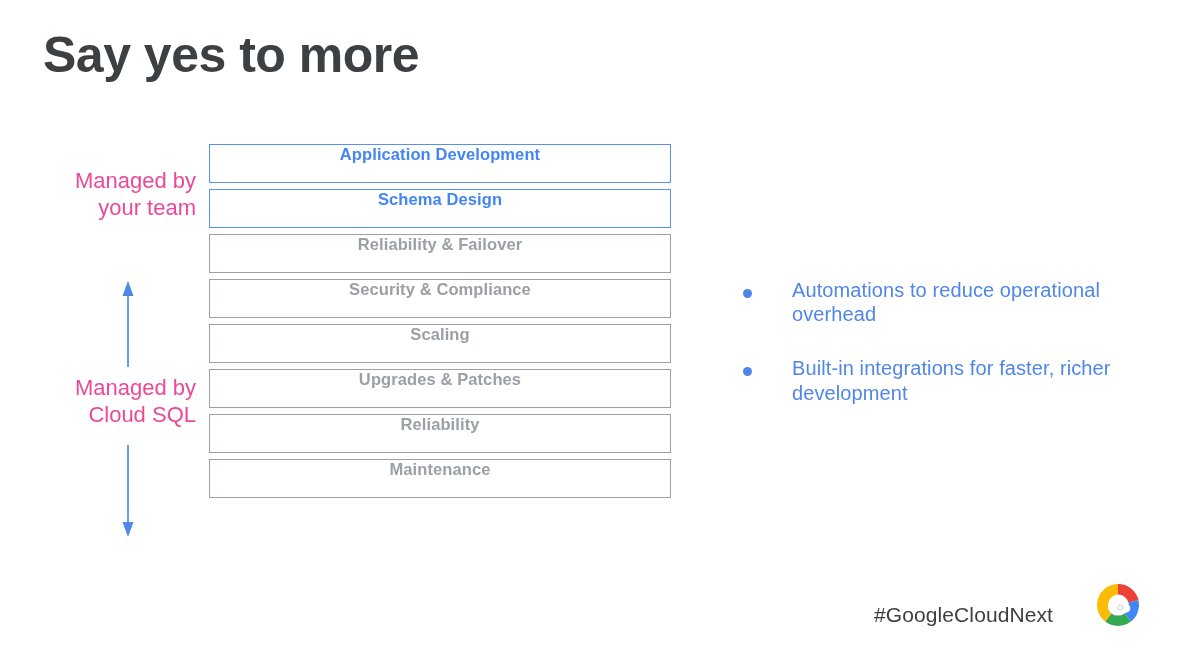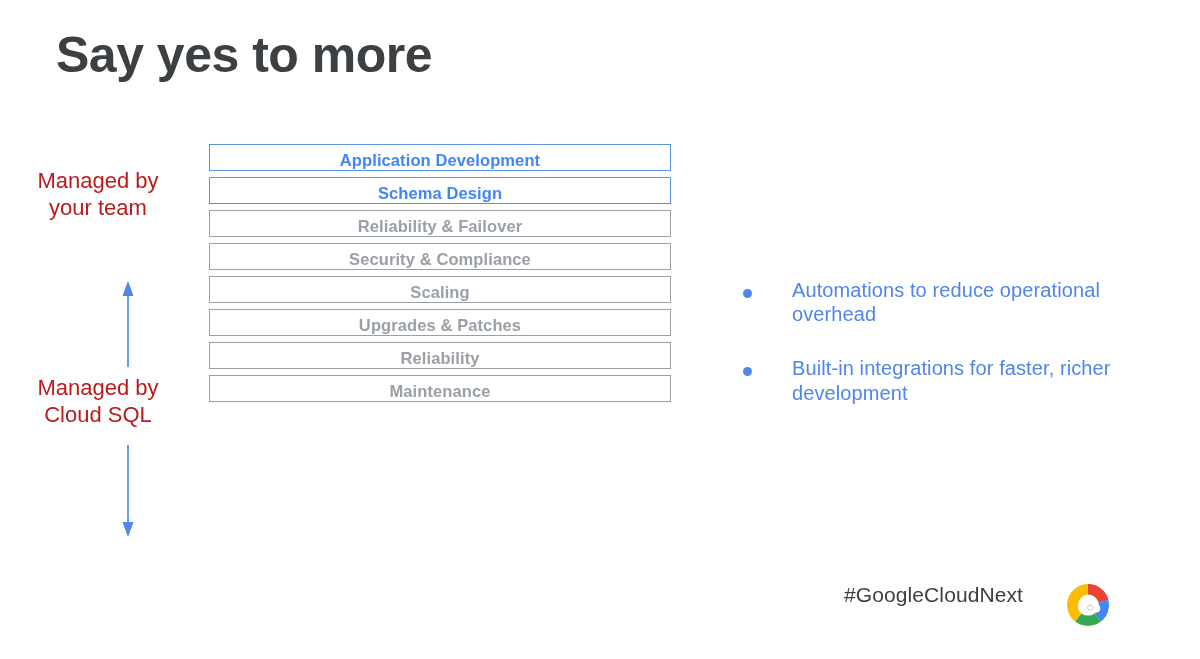--- a/index.html
+++ b/index.html
@@ -12,44 +12,44 @@
     height: 659px;
     position: relative;
     overflow: hidden;
     font-family: "Liberation Sans", sans-serif;
     -webkit-font-smoothing: antialiased;
   }
 
   
   .slide-title {
     position: absolute;
-    left: 56px;
+    left: 43px;
     top: 28px;
     font-size: 50px;
     font-weight: bold;
     color: #3c4043;
     letter-spacing: -0.5px;
     line-height: 1.1;
     white-space: nowrap;
   }
 
   
   .stack {
     position: absolute;
     left: 209px;
     top: 144px;
     width: 462px;
   }
   .stack-row {
-    height: 27px;
+    height: 39px;
     margin-bottom: 6px;
     border: 1.6px solid #9aa0a6;
     box-sizing: border-box;
     display: flex;
-    align-items: flex-end;
+    align-items: flex-start;
     justify-content: center;
     background: #ffffff;
   }
   .stack-row:last-child { margin-bottom: 4px; }
   .stack-row .row-label {
     font-size: 16.5px;
     font-weight: bold;
     letter-spacing: 0.1px;
     color: #9aa0a6;
     white-space: nowrap;
@@ -57,23 +57,23 @@
   .stack-row.managed-team {
     border-color: #5b91e2;
   }
   .stack-row.managed-team .row-label {
     color: #4285f4;
   }
 
   
   .side-label {
     position: absolute;
-    text-align: center;
+    text-align: right;
     font-size: 22px;
-    color: #b91c1c;
+    color: #ec4899;
     line-height: 1.22;
     white-space: pre-line;
   }
   #label-team {
     left: 0px;
     top: 168px;
     width: 196px;
   }
   #label-cloudsql {
     left: 0px;
@@ -115,24 +115,24 @@
   .bullet-text {
     font-size: 20px;
     line-height: 1.21;
     color: #4f86e8;
     letter-spacing: 0.1px;
   }
 
   
   .footer {
     position: absolute;
-    left: 844px;
+    left: 874px;
     top: 583px;
     display: flex;
-    align-items: flex-start;
+    align-items: flex-end;
   }
   .hashtag {
     font-size: 21px;
     color: #3c4043;
     letter-spacing: 0.1px;
     white-space: nowrap;
   }
   .gcloud-logo {
     margin-left: 38px;
     width: 54px;

